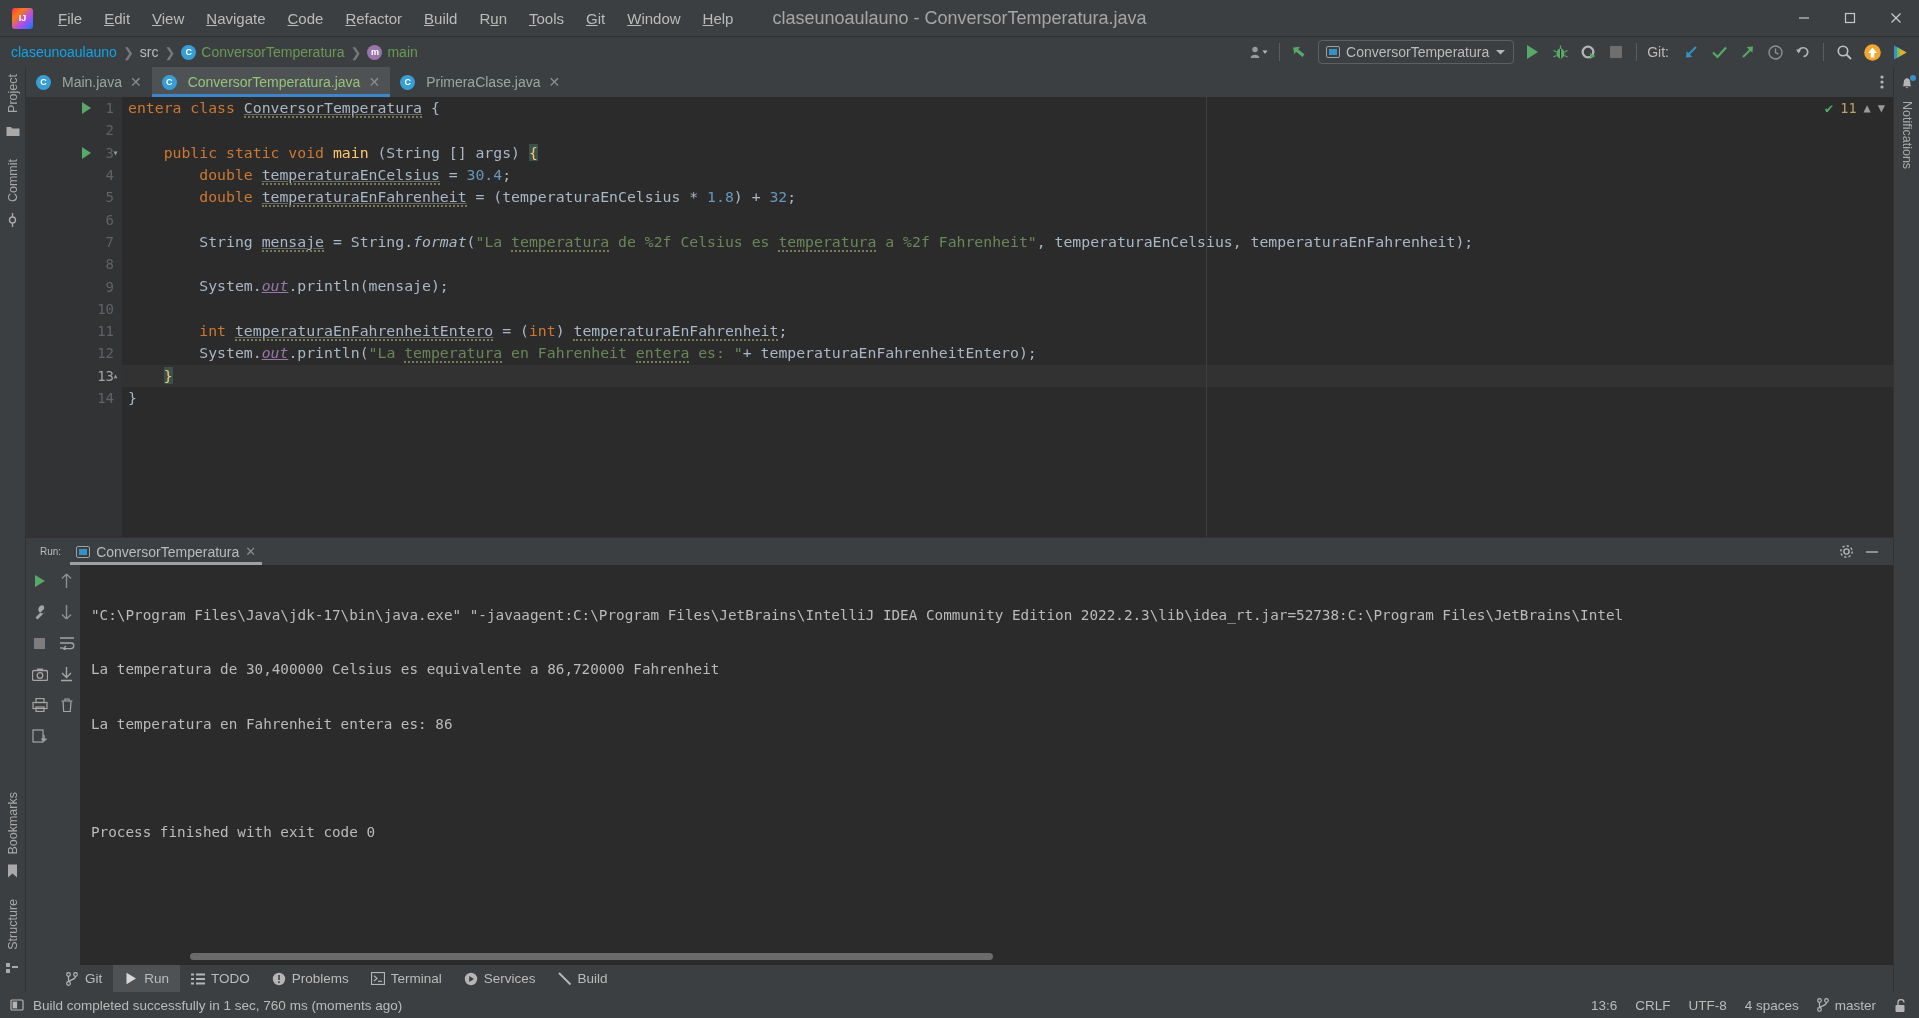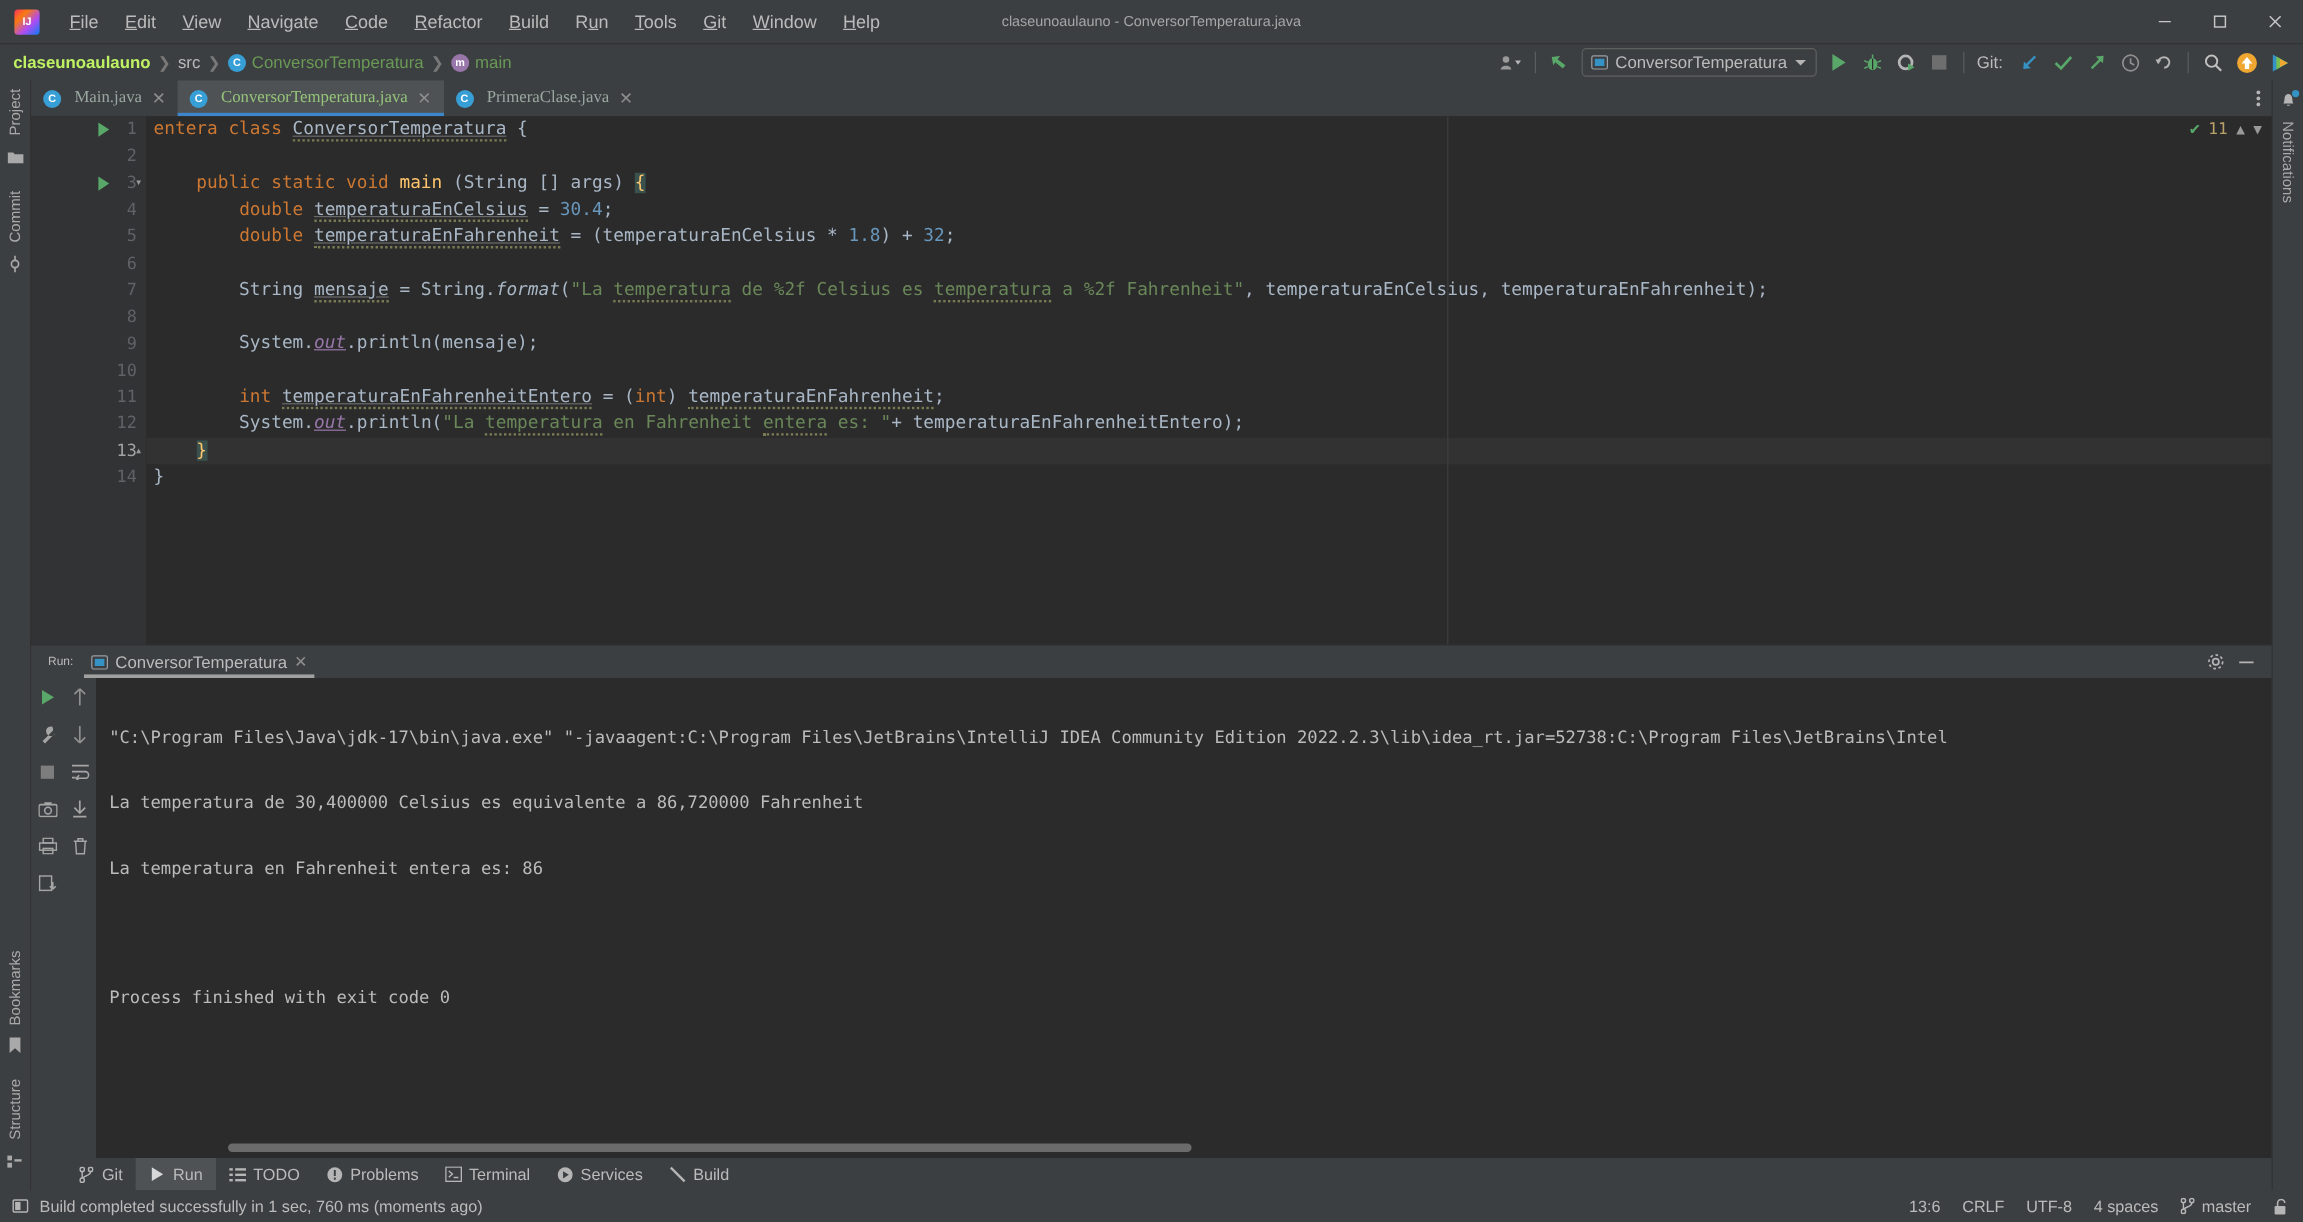--- a/index.html
+++ b/index.html
@@ -27,35 +27,35 @@
     font-family: "Liberation Sans", sans-serif;
   }
   .menubar { display: flex; align-items: center; gap: 0; }
   .menu-item {
     color: #bbbbbb; font-size: 15px; padding: 4px 11px; cursor: default;
     white-space: nowrap;
   }
   .menu-item .mn { text-decoration: underline; }
   .win-title {
     position: absolute; left: 0; right: 0; text-align: center;
-    color: #a6a6a6; font-size: 12px; pointer-events: none;
+    color: #a6a6a6; font-size: 18px; pointer-events: none;
   }
   .win-btns { margin-left: auto; display: flex; align-items: center; height: 100%; z-index: 2; }
   .win-btn {
     width: 46px; height: 37px; display: flex; align-items: center; justify-content: center;
     color: #c8c8c8;
   }
 
   
   .navbar {
     height: 30px; flex: 0 0 30px; display: flex; align-items: center;
     background: #3c3f41; padding-left: 11px; gap: 0;
   }
   .crumb { display: flex; align-items: center; font-size: 14px; color: #bbbbbb; white-space: nowrap; }
-  .crumb.bold { font-weight: bold; color: #bef264; }
+  .crumb.bold { font-weight: normal; color: #0ea5e9; }
   .crumb.green { color: #6a9955; }
   .crumb-sep { color: #787878; margin: 0 6px; font-size: 13px; }
   .crumb-ic { width: 15px; height: 15px; margin-right: 5px; border-radius: 50%; position: relative; flex:0 0 15px;}
   .ic-class { background: #389fd6; }
   .ic-class::after { content:"C"; position:absolute; inset:0; display:flex;align-items:center;justify-content:center;color:#fff;font-size:9px;font-weight:bold;}
   .ic-method { background: #9876aa; }
   .ic-method::after { content:"m"; position:absolute; inset:0; display:flex;align-items:center;justify-content:center;color:#fff;font-size:9px;font-weight:bold;}
 
   .navright { margin-left: auto; display: flex; align-items: center; gap: 2px; padding-right: 6px; }
   .tb-btn {
@@ -92,21 +92,21 @@
   .rail-spacer { flex: 1; }
 
   .center { flex: 1; display: flex; flex-direction: column; min-width: 0; }
 
   
   .tabsbar { height: 30px; flex: 0 0 30px; display: flex; background: #3c3f41; align-items: stretch; }
   .tab {
     display: flex; align-items: center; gap: 6px; padding: 0 10px;
     font-size: 14px; color: #a9b7c6; position: relative; cursor: default;
   }
-  .tab .tabname { color: #95c47a; font-family: Liberation Serif, serif; }
+  .tab .tabname { color: #95c47a; }
   .tab.inactive .tabname { color: #9aa7a0; }
   .tab.active { background: #4e5254; }
   .tab.active::after { content:""; position:absolute; left:0; right:0; bottom:0; height:3px; background:#3d86c9; }
   .tab .close { color: #8d8d8d; font-size: 14px; margin-left: 2px; }
   .tabs-more { margin-left: auto; display:flex; align-items:center; padding-right: 9px; color:#b5b5b5;}
 
   
   .editor-wrap { flex: 1; display: flex; background: #2b2b2b; min-height: 0; position: relative; }
   .gutter {
     width: 96px; flex: 0 0 96px; background: #313335; position: relative;

